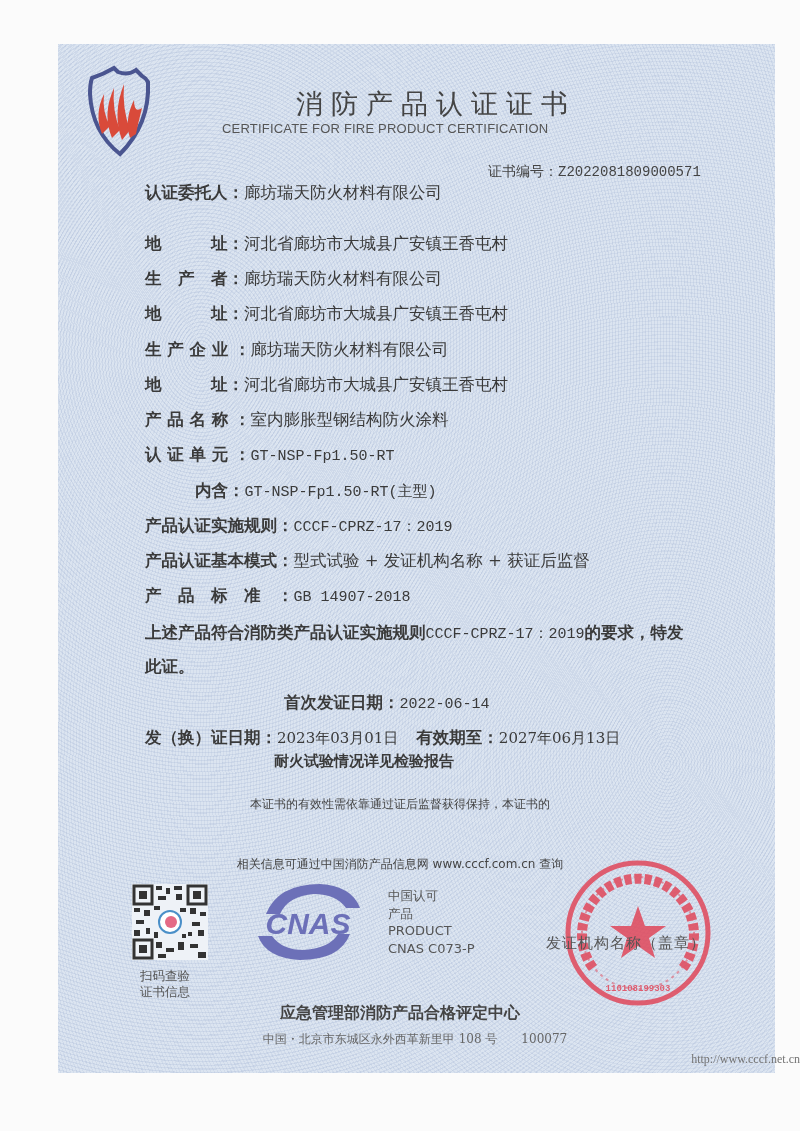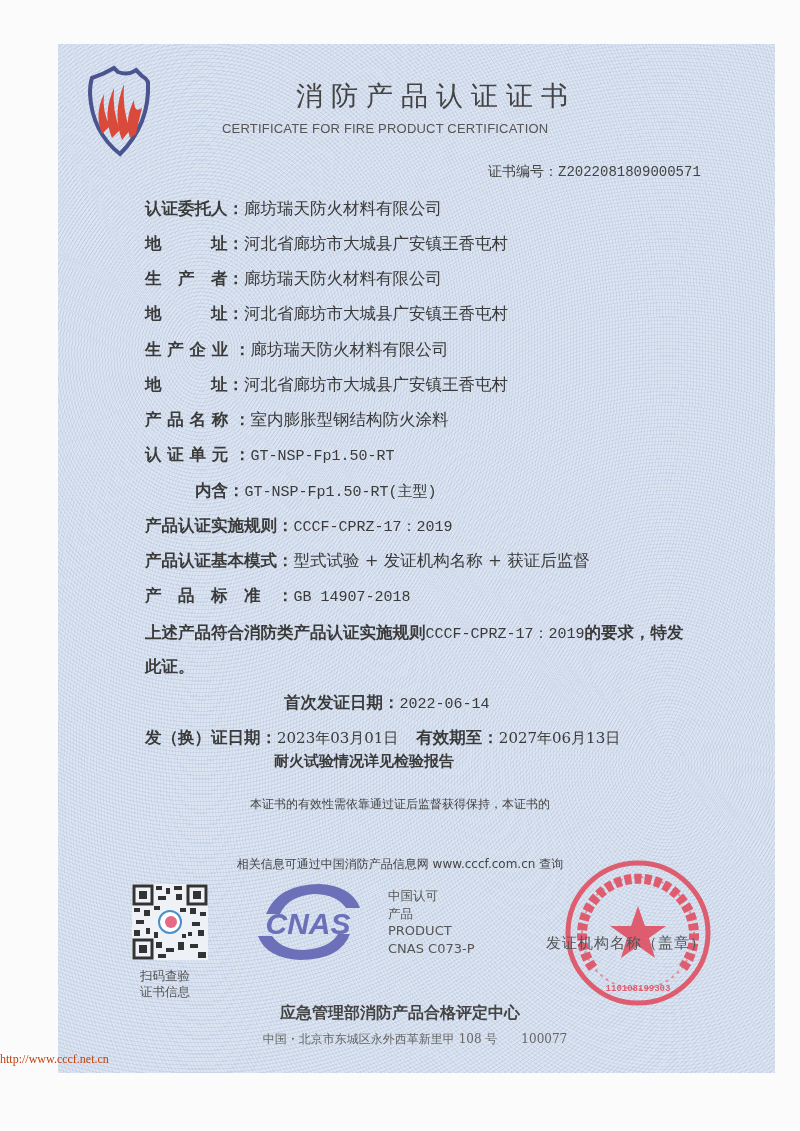--- a/index.html
+++ b/index.html
@@ -9,21 +9,21 @@
   }
   .panel {
     position: absolute; left: 58px; top: 44px; width: 717px; height: 1029px;
     background-color: #dbe4f0;
     background-image:
       repeating-radial-gradient(ellipse at 20% 30%, rgba(140,160,200,0.18) 0px, rgba(140,160,200,0.18) 1px, transparent 1px, transparent 3px),
       repeating-radial-gradient(ellipse at 85% 70%, rgba(140,160,200,0.14) 0px, rgba(140,160,200,0.14) 1px, transparent 1px, transparent 3px);
   }
   .abs { position: absolute; white-space: nowrap; }
   .logo { left: 84px; top: 64px; width: 70px; height: 96px; }
-  .title { left: 296px; top: 78px; font-size: 27px; letter-spacing: 8px; color: #444; font-family: "DejaVu Serif", serif; }
+  .title { left: 296px; top: 86px; font-size: 27px; letter-spacing: 8px; color: #444; font-family: "DejaVu Serif", serif; }
   .subtitle { left: 222px; top: 121px; font-size: 13px; color: #555; font-family: Liberation Sans, sans-serif; letter-spacing: 0.2px; }
   .certno { left: 488px; top: 163px; font-size: 14px; color: #444; font-family: "Liberation Mono", monospace; }
   .certno .lbl { font-family: "DejaVu Serif", serif; }
   .row { left: 145px; font-size: 16.5px; color: #3a3a3a; }
   .row .label { font-weight: bold; display: inline-block; }
   .row .val { font-family: "DejaVu Serif", serif; }
   .row .mono { font-family: "Liberation Mono", monospace; font-size: 15px; }
   .stmt { left: 145px; top: 622px; font-size: 16.5px; font-weight: bold; color: #3a3a3a; }
   .stmt2 { left: 145px; top: 656px; font-size: 16.5px; font-weight: bold; color: #3a3a3a; }
   .stmt .m { font-weight: normal; font-family: "Liberation Mono", monospace; font-size: 15px; }
@@ -31,40 +31,40 @@
   .notice { font-size: 12px; color: #444; }
   .qr { left: 132px; top: 884px; width: 76px; height: 76px; }
   .qr-cap { left: 140px; top: 968px; font-size: 12.5px; color: #555; line-height: 16px; text-align: left; width: 62px; font-family: "DejaVu Serif", serif; }
   .cnas { left: 248px; top: 880px; width: 120px; height: 84px; }
   .cnas-text { left: 388px; top: 887px; font-size: 13px; color: #555; line-height: 17.5px; }
   .cnas-text .cn { font-family: "DejaVu Serif", serif; font-size: 12.5px; }
   .seal { left: 563px; top: 858px; width: 150px; height: 150px; }
   .seal-label { left: 546px; top: 934px; font-size: 15px; color: #555; font-family: "DejaVu Serif", serif; letter-spacing: 1px; }
   .org { left: 0; width: 800px; top: 1003px; font-size: 16px; font-weight: bold; color: #444; text-align: center; }
   .addr { left: 0; width: 800px; top: 1031px; font-size: 12px; color: #666; text-align: center; font-family: "DejaVu Serif", serif; padding-left: 15px; }
-  .url { left: 0; width: 800px; top: 1052px; font-size: 12px; color: #c2410c; text-align: left; font-family: "Liberation Serif", serif; }
+  .url { left: 0; width: 800px; top: 1052px; font-size: 12px; color: #737373; text-align: right; font-family: "Liberation Serif", serif; }
 </style>
 </head>
 <body>
 
 <div class="panel"></div>
 
 <svg class="abs logo" viewBox="0 0 70 96">
   <path d="M8 14 Q20 10 30 4 L34 8 Q44 12 52 6 L58 12 Q62 14 64 18 Q66 60 36 90 Q8 68 6 30 Q6 20 8 14 Z" fill="none" stroke="#4a5590" stroke-width="4"></path>
   <path d="M18 70 Q10 50 20 30 Q18 48 26 62 Z" fill="#d94a3a"></path>
   <path d="M28 74 Q18 50 30 24 Q28 46 36 66 Z" fill="#d94a3a"></path>
   <path d="M38 76 Q28 50 40 20 Q38 44 46 66 Z" fill="#d94a3a"></path>
   <path d="M46 74 Q40 56 50 36 Q50 50 58 44 Q54 60 52 70 Z" fill="#d94a3a"></path>
 </svg>
 
 <div class="abs title">消防产品认证证书</div>
 <div class="abs subtitle">CERTIFICATE FOR FIRE PRODUCT CERTIFICATION</div>
 <div class="abs certno"><span class="lbl">证书编号：</span><span>Z2022081809000571</span></div>
 
-<div class="abs row" style="top:198px"><span class="label">认证委托人：</span><span class="val">廊坊瑞天防火材料有限公司</span></div>
+<div class="abs row" style="top:182px"><span class="label">认证委托人：</span><span class="val">廊坊瑞天防火材料有限公司</span></div>
 <div class="abs row" style="top:233px"><span class="label">地　　　址：</span><span class="val">河北省廊坊市大城县广安镇王香屯村</span></div>
 <div class="abs row" style="top:268px"><span class="label">生　产　者：</span><span class="val">廊坊瑞天防火材料有限公司</span></div>
 <div class="abs row" style="top:303px"><span class="label">地　　　址：</span><span class="val">河北省廊坊市大城县广安镇王香屯村</span></div>
 <div class="abs row" style="top:339px"><span class="label">生 产 企 业 ：</span><span class="val">廊坊瑞天防火材料有限公司</span></div>
 <div class="abs row" style="top:374px"><span class="label">地　　　址：</span><span class="val">河北省廊坊市大城县广安镇王香屯村</span></div>
 <div class="abs row" style="top:409px"><span class="label">产 品 名 称 ：</span><span class="val">室内膨胀型钢结构防火涂料</span></div>
 <div class="abs row" style="top:444px"><span class="label">认 证 单 元 ：</span><span class="mono">GT-NSP-Fp1.50-RT</span></div>
 <div class="abs row" style="top:480px; left:195px"><span class="label">内含：</span><span class="mono">GT-NSP-Fp1.50-RT(主型)</span></div>
 <div class="abs row" style="top:515px"><span class="label">产品认证实施规则：</span><span class="mono">CCCF-CPRZ-17：2019</span></div>
 <div class="abs row" style="top:550px"><span class="label">产品认证基本模式：</span><span class="val">型式试验 + 发证机构名称 + 获证后监督</span></div>

